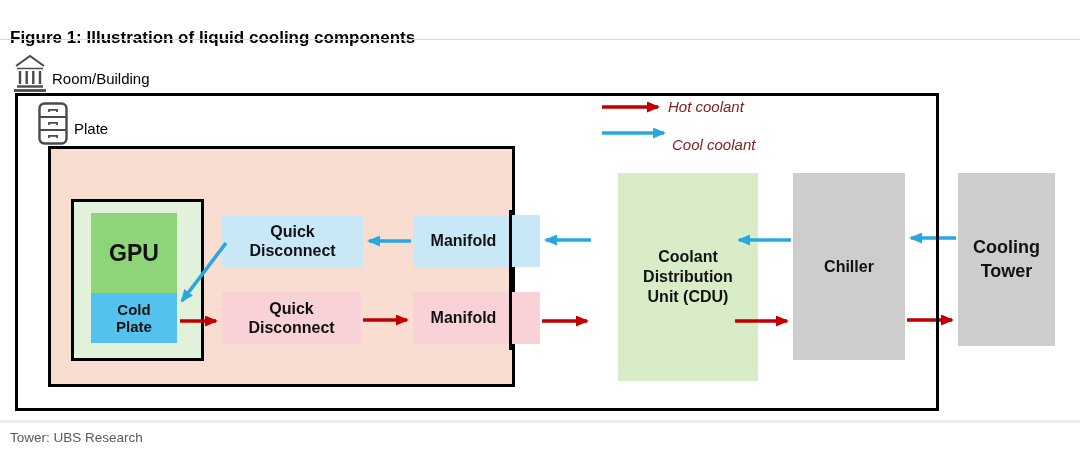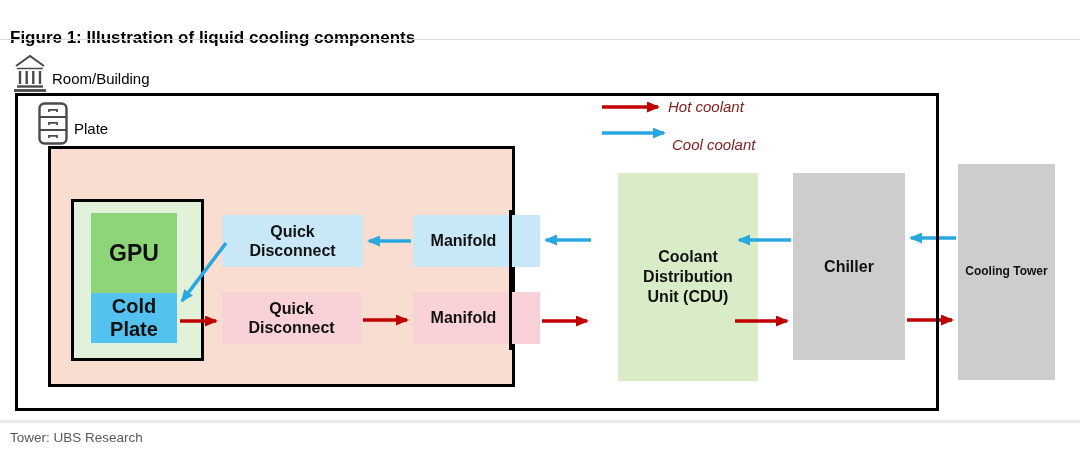--- a/index.html
+++ b/index.html
@@ -49,35 +49,35 @@
     left: 509px; top: 210px; width: 3px; height: 140px; background: #000; z-index: 21;
   }
 
   
   .node {
     display: flex; align-items: center; justify-content: center;
     text-align: center; font-weight: bold; color: #111; z-index: 3;
   }
   .node span { display: block; width: 100%; }
   .gpu-box        { left: 91px;  top: 213px; width: 86px;  height: 80px; background: var(--gpu-fill); font-size: 23px; }
-  .cold-plate-box { left: 91px;  top: 293px; width: 86px;  height: 50px; background: var(--cold-plate-fill); font-size: 20px; line-height: 1.15; }
+  .cold-plate-box { left: 91px;  top: 293px; width: 86px;  height: 50px; background: var(--cold-plate-fill); font-size: 15px; line-height: 1.15; }
   .cold-plate-box span { padding: 0 14px; box-sizing: border-box; }
   .qd-cool  { left: 222px; top: 215px; width: 141px; height: 52px; background: var(--cool-box-fill); font-size: 16px; line-height: 1.2; }
   .qd-hot   { left: 222px; top: 292px; width: 139px; height: 52px; background: var(--hot-box-fill);  font-size: 16px; line-height: 1.2; }
   .qd-cool span, .qd-hot span { padding: 0 10px; box-sizing: border-box; }
   .manifold-cool { left: 413px; top: 215px; width: 127px; height: 52px; background: var(--cool-box-fill); font-size: 16px; z-index: 4; }
   .manifold-hot  { left: 413px; top: 292px; width: 127px; height: 52px; background: var(--hot-box-fill);  font-size: 16px; z-index: 4; }
   .manifold-cool span, .manifold-hot span { padding-right: 26px; box-sizing: border-box; text-align: center; }
   .cdu-box {
     left: 618px; top: 173px; width: 140px; height: 208px;
     background: var(--cdu-fill); font-size: 16px; line-height: 1.25;
   }
   .cdu-box span { padding: 0 8px; box-sizing: border-box; }
   .chiller-box { left: 793px; top: 173px; width: 112px; height: 187px; background: var(--equipment-fill); font-size: 16px; }
-  .tower-box   { left: 958px; top: 164px; width: 97px;  height: 216px; background: var(--equipment-fill); font-size: 12px; line-height: 1.3; }
+  .tower-box   { left: 958px; top: 173px; width: 97px;  height: 173px; background: var(--equipment-fill); font-size: 18px; line-height: 1.3; }
   .tower-box span { padding: 0 4px; box-sizing: border-box; }
 
   
   .legend-label {
     font-size: 15px; font-style: italic; color: #7f1d1d; white-space: nowrap; z-index: 6;
   }
   .legend-hot  { left: 668px; top: 98px; }
   .legend-cool { left: 672px; top: 124px; margin-top: 12px; }
 
   

